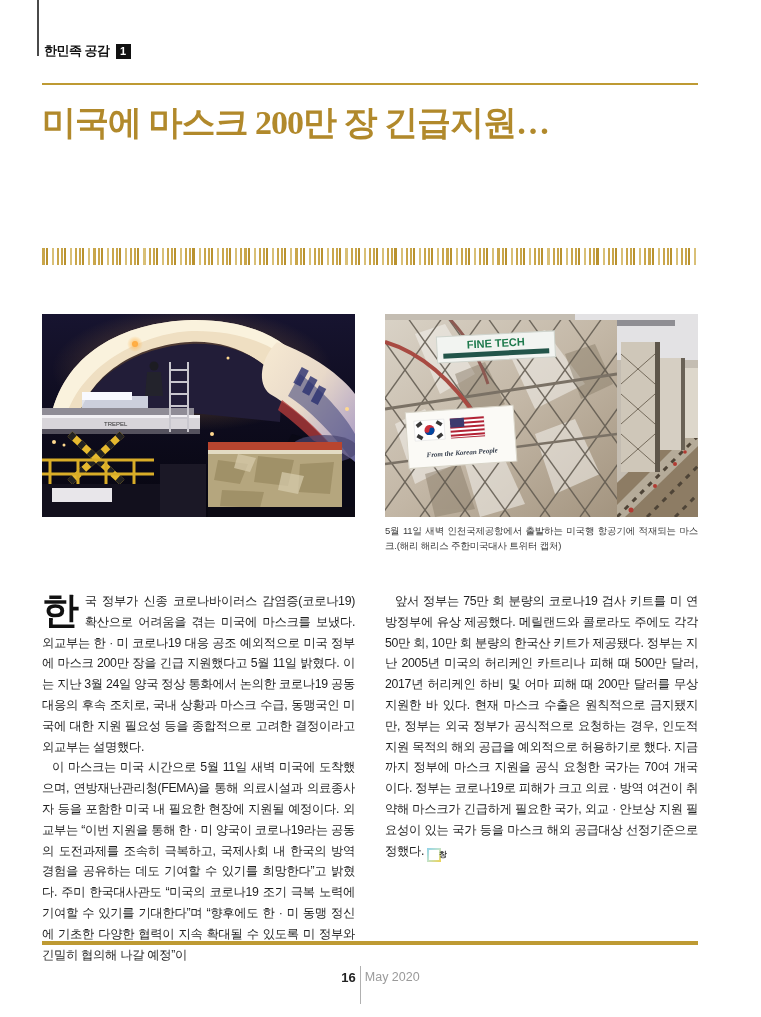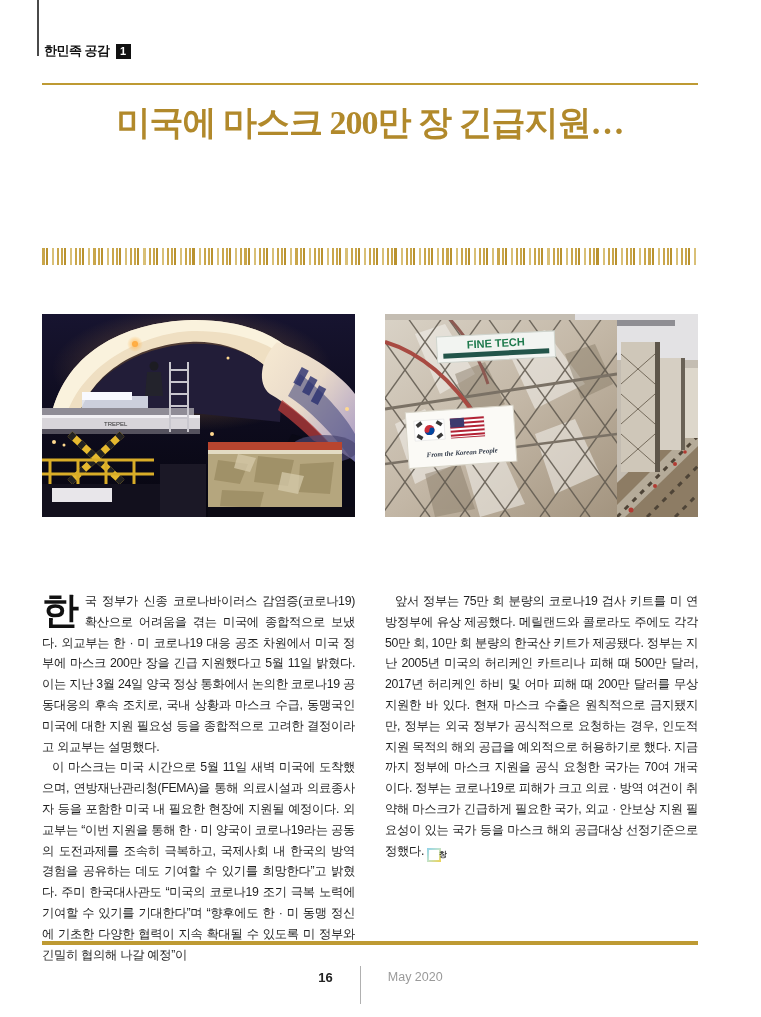--- a/index.html
+++ b/index.html
@@ -4,21 +4,21 @@
 <style>
   html,body{margin:0;padding:0;background:#fff;}
   .page{position:relative;width:761px;height:1017px;background:#fff;overflow:hidden;
         font-family:"Liberation Sans",sans-serif;}
   .corner-tick{position:absolute;left:37px;top:0;width:2px;height:56px;background:#4a4a4a;}
   .hdr{position:absolute;left:44px;top:42px;display:flex;align-items:center;gap:6px;}
   .section-label{font-size:13px;font-weight:bold;color:#111;letter-spacing:-0.5px;}
   .section-badge{width:15px;height:15px;background:#111;color:#fff;font-size:11px;font-weight:bold;
         display:flex;align-items:center;justify-content:center;}
   .gold-rule{position:absolute;left:42px;top:83px;width:656px;height:2px;background:#BE9A33;}
-  .headline{position:absolute;left:42px;top:100px;width:656px;text-align:center;}
+  .headline{position:absolute;left:42px;top:100px;width:656px;text-align:left;}
   .title{font-family:"Liberation Serif",serif;font-size:34px;line-height:46px;font-weight:bold;
         color:#B1892B;letter-spacing:-1px;margin:0;}
   .subtitle{margin-top:9px;font-size:19px;font-weight:bold;color:#151515;letter-spacing:-0.5px;}
   .barcode{position:absolute;left:42px;top:248px;width:656px;height:17px;display:flex;overflow:hidden;}
   .barcode span{flex:none;height:100%;}
   .photo-row{position:absolute;left:42px;top:314px;width:656px;display:flex;gap:30px;}
   figure{margin:0;width:313px;}
   figure svg{display:block;width:313px;height:203px;}
   figcaption{margin-top:7px;font-size:9.5px;line-height:14.5px;color:#3a3a3a;text-align:justify;
         letter-spacing:-0.2px;}
@@ -29,21 +29,21 @@
   p.indent{text-indent:10px;}
   .dropcap{float:left;font-size:37px;line-height:33px;font-weight:bold;color:#111;
         padding:3px 6px 0 0;}
   .endmark{display:inline-block;width:14px;height:14px;box-sizing:border-box;padding:2px;
         background:linear-gradient(135deg,#8fd0e8 0%,#bfe3d0 45%,#f0d34f 100%);
         vertical-align:-2px;margin-left:3px;}
   .endmark-inner{display:block;width:10px;height:10px;background:#fff;color:#333;font-size:8px;
         line-height:10px;text-align:center;font-weight:bold;}
   .footer-rule{position:absolute;left:42px;top:941px;width:656px;height:4px;background:#BE9A33;}
   .footer{position:absolute;left:0;top:966px;width:761px;display:flex;justify-content:center;
-        align-items:flex-start;gap:27px;}
+        align-items:flex-start;gap:4px;}
   .pg{font-size:13px;font-weight:bold;color:#222;padding-top:4px;}
   .fdiv{width:1px;height:38px;background:#b0b0b0;}
   .issue{font-size:12.5px;color:#9a9a9a;padding-top:4px;}
 </style>
 </head>
 <body>
 
 <div class="page">
 
   <div class="corner-tick"></div>
@@ -407,26 +407,27 @@
               <rect x="66" y="112" width="34" height="2"></rect>
                 <rect x="66" y="116" width="34" height="2"></rect>
               <rect x="66" y="120" width="34" height="2"></rect>
                 <rect x="66" y="123" width="34" height="1"></rect>
             </g>
             <rect x="66" y="104" width="14" height="9" fill="#3c3b6e"></rect>
           </g>
           <text x="76" y="141" text-anchor="middle" font-size="7" font-style="italic" font-weight="bold" fill="#37404e" font-family="Liberation Serif, serif">From the Korean People</text>
         </g>
       </svg>
+      <figcaption>5월 11일 새벽 인천국제공항에서 출발하는 미국행 항공기에 적재되는 마스크.(해리 해리스 주한미국대사 트위터 캡처)</figcaption>
     </figure>
   </div>
 
   <div class="article">
     <div class="col">
-      <p><span class="dropcap">한</span><span>국 정부가 신종 코로나바이러스 감염증(코로나19) 확산으로 어려움을 겪는 미국에 종합적으로 보냈다. 외교부는 한 · 미 코로나19 대응 공조 차원에서 미국 정부에 마스크 200만 장을 긴급 지원했다고 5월 11일 밝혔다. 이는 지난 3월 24일 양국 정상 통화에서 논의한 코로나19 공동대응의 후속 조치로, 국내 상황과 마스크 수급, 동맹국인 미국에 대한 지원 필요성 등을 종합적으로 고려한 결정이라고 외교부는 설명했다.</span></p>
+      <p><span class="dropcap">한</span><span>국 정부가 신종 코로나바이러스 감염증(코로나19) 확산으로 어려움을 겪는 미국에 마스크를 보냈다. 외교부는 한 · 미 코로나19 대응 공조 예외적으로 미국 정부에 마스크 200만 장을 긴급 지원했다고 5월 11일 밝혔다. 이는 지난 3월 24일 양국 정상 통화에서 논의한 코로나19 공동대응의 후속 조치로, 국내 상황과 마스크 수급, 동맹국인 미국에 대한 지원 필요성 등을 종합적으로 고려한 결정이라고 외교부는 설명했다.</span></p>
       <p class="indent">이 마스크는 미국 시간으로 5월 11일 새벽 미국에 도착했으며, 연방재난관리청(FEMA)을 통해 의료시설과 의료종사자 등을 포함한 미국 내 필요한 현장에 지원될 예정이다. 외교부는 “이번 지원을 통해 한 · 미 양국이 코로나19라는 공동의 도전과제를 조속히 극복하고, 국제사회 내 한국의 방역 경험을 공유하는 데도 기여할 수 있기를 희망한다”고 밝혔다. 주미 한국대사관도 “미국의 코로나19 조기 극복 노력에 기여할 수 있기를 기대한다”며 “향후에도 한 · 미 동맹 정신에 기초한 다양한 협력이 지속 확대될 수 있도록 미 정부와 긴밀히 협의해 나갈 예정”이</p>
     </div>
     <div class="col">
       <p class="indent"><span>앞서 정부는 75만 회 분량의 코로나19 검사 키트를 미 연방정부에 유상 제공했다. 메릴랜드와 콜로라도 주에도 각각 50만 회, 10만 회 분량의 한국산 키트가 제공됐다. 정부는 지난 2005년 미국의 허리케인 카트리나 피해 때 500만 달러, 2017년 허리케인 하비 및 어마 피해 때 200만 달러를 무상 지원한 바 있다. 현재 마스크 수출은 원칙적으로 금지됐지만, 정부는 외국 정부가 공식적으로 요청하는 경우, 인도적 지원 목적의 해외 공급을 예외적으로 허용하기로 했다. 지금까지 정부에 마스크 지원을 공식 요청한 국가는 70여 개국이다. 정부는 코로나19로 피해가 크고 의료 · 방역 여건이 취약해 마스크가 긴급하게 필요한 국가, 외교 · 안보상 지원 필요성이 있는 국가 등을 마스크 해외 공급대상 선정기준으로 정했다.</span><span class="endmark"><span class="endmark-inner">창</span></span></p>
     </div>
   </div>
 
   <div class="footer-rule"></div>
   <div class="footer">
     <span class="pg">16</span>

